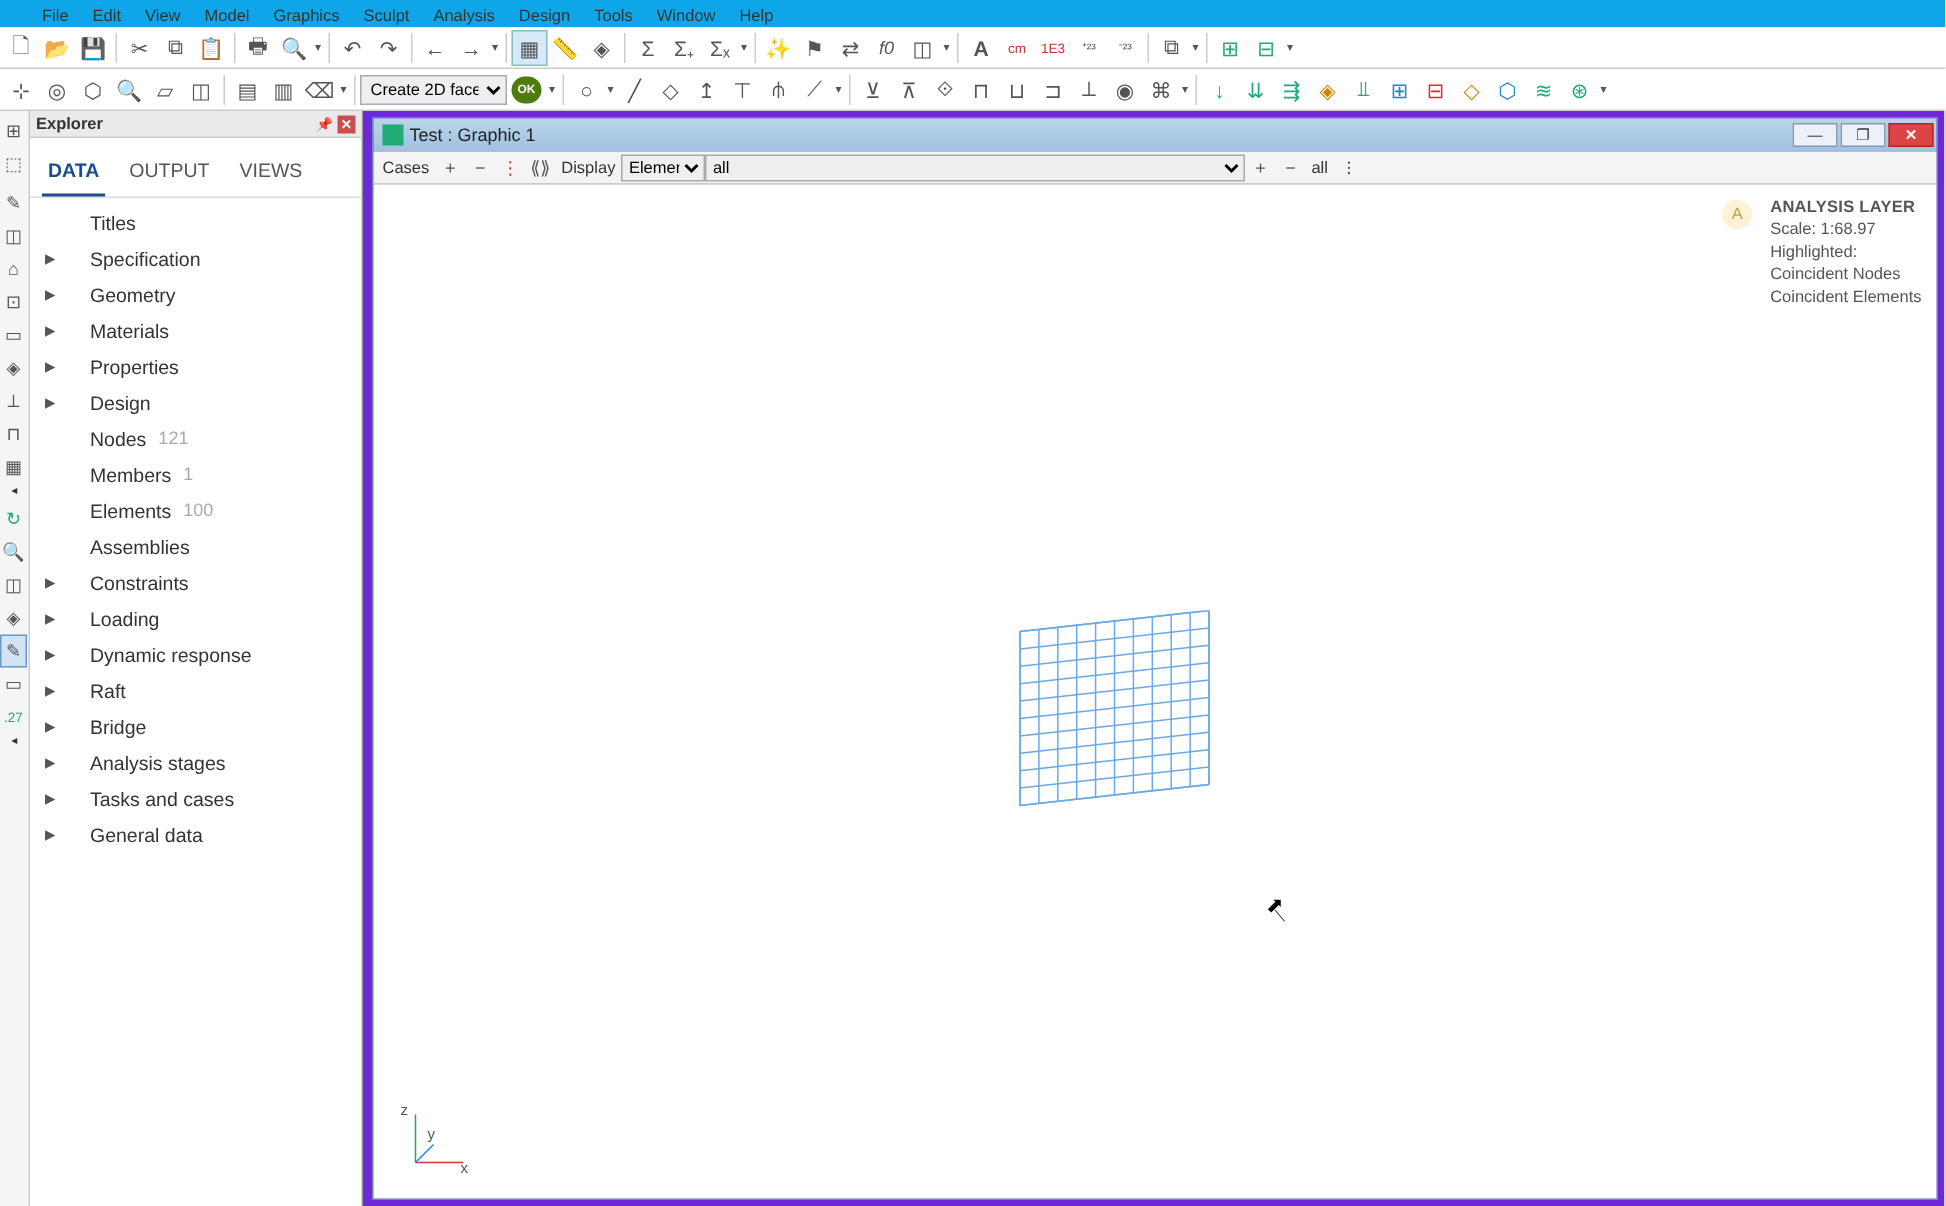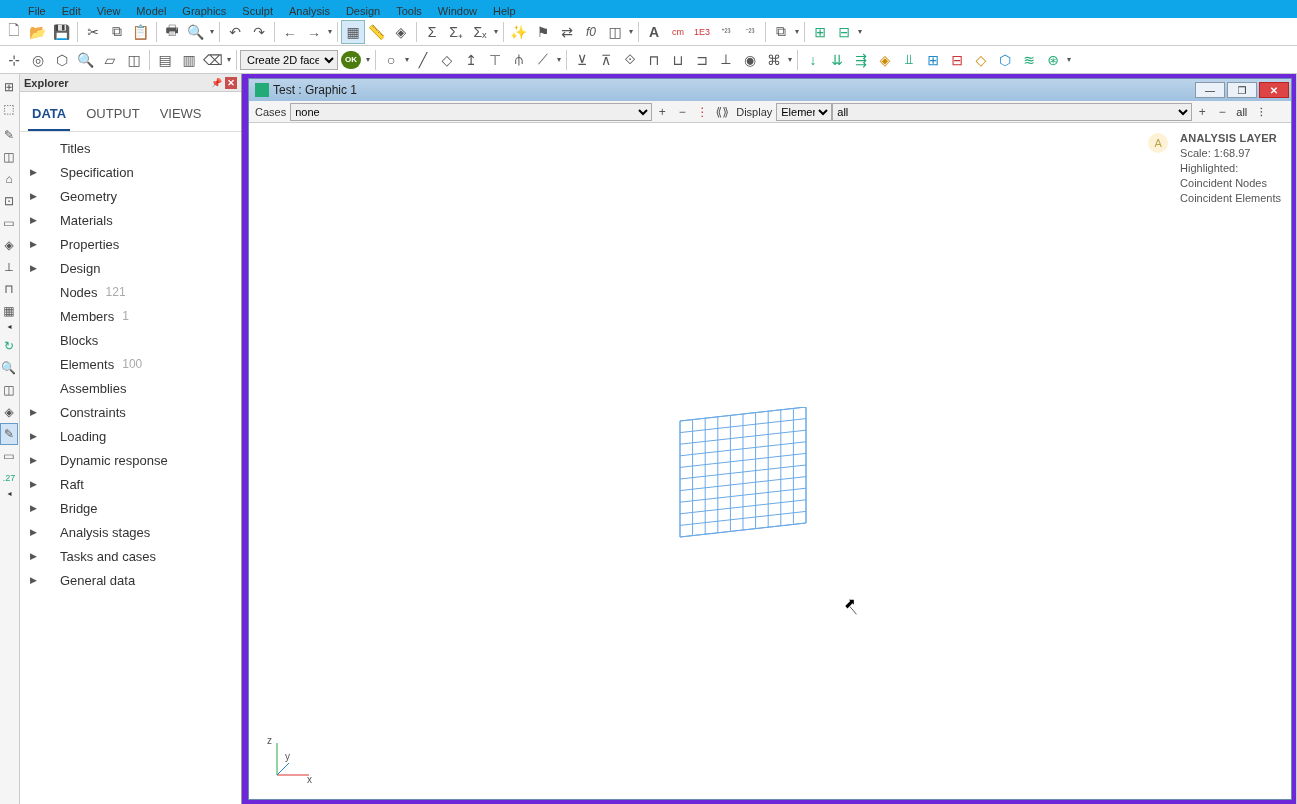--- a/index.html
+++ b/index.html
@@ -246,23 +246,20 @@
         </div>
         <div class="node" style="padding-left: 40px;">
           <span>Nodes</span>
           <span class="count">121</span>
         </div>
         <div class="node" style="padding-left: 40px;">
           <span>Members</span>
           <span class="count">1</span>
         </div>
         <div class="node" style="padding-left: 40px;">
-          <span>Blocks</span>
-        </div>
-        <div class="node" style="padding-left: 40px;">
           <span>Elements</span>
           <span class="count">100</span>
         </div>
         <div class="node" style="padding-left: 40px;">
           <span>Assemblies</span>
         </div>
         <div class="node" style="padding-left: 40px;">
           <span class="arrow">▶</span>
           <span>Constraints</span>
         </div>
@@ -301,21 +298,20 @@
     <div class="doc-window">
       <div class="doc-titlebar">
         <div class="icon"></div>
         <div class="title">Test : Graphic 1</div>
         <div class="winbtn">—</div>
         <div class="winbtn">❐</div>
         <div class="winbtn close">✕</div>
       </div>
       <div class="doc-toolbar">
         <span class="lbl">Cases</span>
-        <select class="cases-sel"><option>none</option></select>
         <div class="tbtn">+</div>
         <div class="tbtn">−</div>
         <div class="tbtn" style="color:#c33;">⋮</div>
         <div class="tbtn">⟪⟫</div>
         <span class="lbl">Display</span>
         <select class="disp-sel"><option>Elements</option></select>
         <select class="all-sel"><option>all</option></select>
         <div class="tbtn">+</div>
         <div class="tbtn">−</div>
         <span class="alltxt">all</span>

